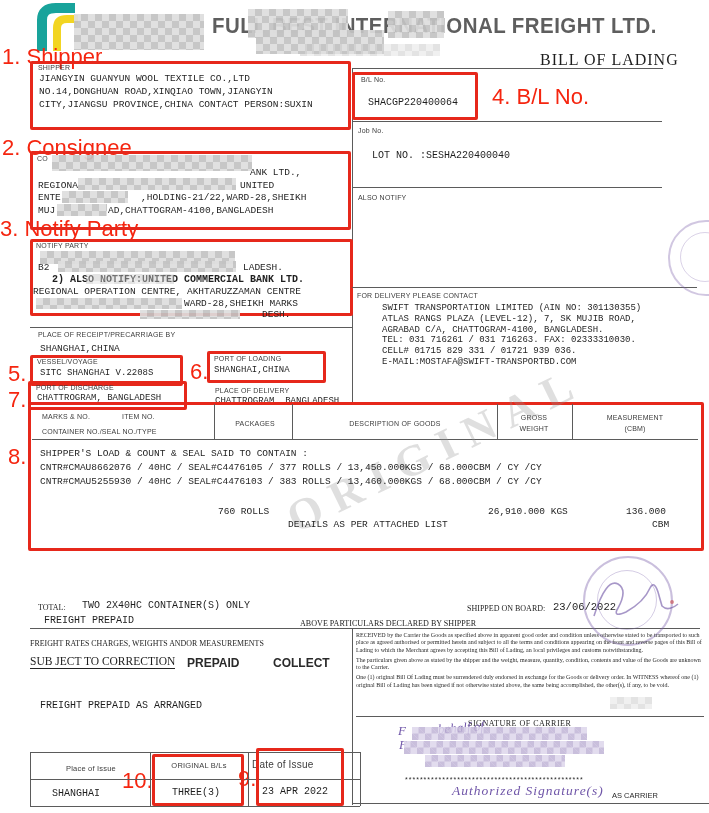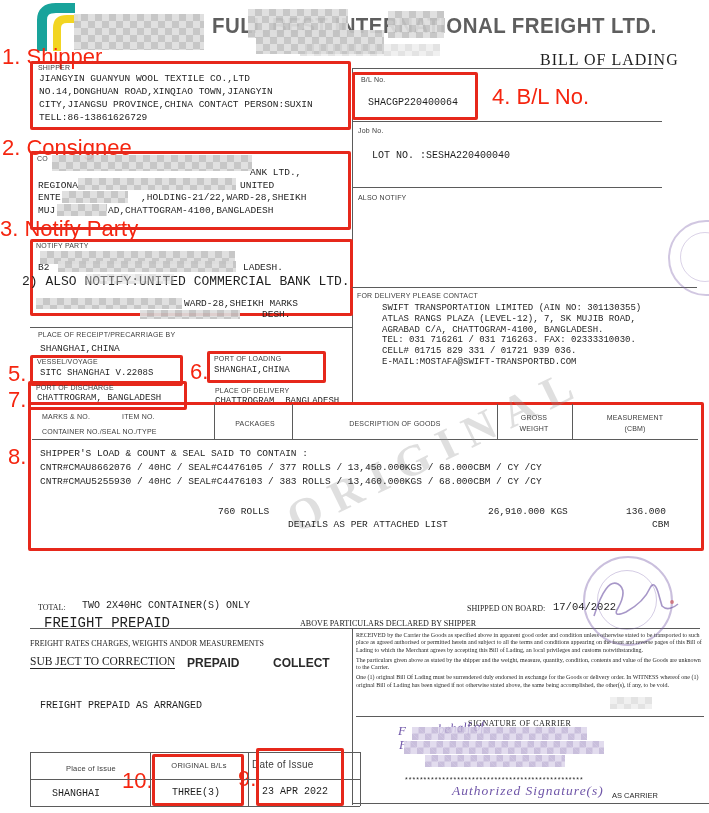--- a/index.html
+++ b/index.html
@@ -64,21 +64,20 @@
   <div class="abs red" style="left:8px;top:444px;">8.</div>
   <div class="abs red" style="left:238px;top:766px;">9.</div>
   <div class="abs red" style="left:122px;top:768px;">10.</div>
 
   <div class="rbox" style="left:30px;top:61px;width:315px;height:63px;"></div>
   <div class="abs lbl" style="left:38px;top:64px;">SHIPPER</div>
   <div class="abs mono" style="left:39px;top:72px;font-size:9.5px;line-height:13px;white-space:nowrap;">
     <div>JIANGYIN GUANYUN WOOL TEXTILE CO.,LTD</div>
     <div>NO.14,DONGHUAN ROAD,XINQIAO TOWN,JIANGYIN</div>
     <div>CITY,JIANGSU PROVINCE,CHINA CONTACT PERSON:SUXIN</div>
-    <div>TELL:86-13861626729</div>
   </div>
 
   <div class="rbox" style="left:352px;top:72px;width:120px;height:42px;"></div>
   <div class="abs lbl" style="left:361px;top:76px;">B/L No.</div>
   <div class="abs mono" style="left:368px;top:97px;font-size:10px;">SHACGP220400064</div>
   <div class="hl" style="left:352px;top:121px;width:310px;"></div>
   <div class="abs lbl" style="left:358px;top:127px;">Job No.</div>
   <div class="abs mono" style="left:372px;top:150px;font-size:10px;">LOT NO. :SESHA220400040</div>
   <div class="hl" style="left:352px;top:187px;width:310px;"></div>
   <div class="abs lbl" style="left:358px;top:194px;">ALSO NOTIFY</div>
@@ -96,22 +95,23 @@
   <div class="pix" style="left:78px;top:178px;width:158px;height:12px;"></div>
   <div class="pix" style="left:62px;top:191px;width:66px;height:12px;"></div>
   <div class="pix" style="left:57px;top:204px;width:50px;height:12px;"></div>
 
   <div class="rbox" style="left:30px;top:239px;width:317px;height:71px;"></div>
   <div class="abs lbl" style="left:36px;top:242px;">NOTIFY PARTY</div>
   <div class="pix" style="left:40px;top:251px;width:195px;height:13px;"></div>
   <div class="abs mono" style="left:38px;top:262px;font-size:9.5px;">B2</div>
   <div class="abs mono" style="left:243px;top:262px;font-size:9.5px;">LADESH.</div>
   <div class="pix" style="left:58px;top:261px;width:178px;height:11px;"></div>
-  <div class="abs mono" style="left:22px;top:274px;font-size:13px;">2) ALSO NOTIFY:UNITED COMMERCIAL BANK LTD.</div>
+  <div class="abs mono" style="left:52px;top:274px;font-size:10px;font-weight:bold;">2) ALSO NOTIFY:UNITED COMMERCIAL BANK LTD.</div>
   <div class="pix light" style="left:86px;top:274px;width:88px;height:10px;"></div>
+  <div class="abs mono" style="left:33px;top:286px;font-size:9.5px;">REGIONAL OPERATION CENTRE, AKHTARUZZAMAN CENTRE</div>
   <div class="pix" style="left:36px;top:298px;width:146px;height:11px;"></div>
   <div class="abs mono" style="left:184px;top:298px;font-size:9.5px;">WARD-28,SHEIKH MARKS</div>
   <div class="pix" style="left:140px;top:310px;width:100px;height:9px;"></div>
   <div class="abs mono" style="left:262px;top:309px;font-size:9.5px;">DESH.</div>
 
   <div class="hl" style="left:352px;top:287px;width:345px;"></div>
   <div class="abs lbl" style="left:357px;top:292px;">FOR DELIVERY PLEASE CONTACT</div>
   <div class="abs mono" style="left:362px;top:303px;font-size:9px;line-height:10.8px;white-space:nowrap;margin-left:20px;">
     <div>SWIFT TRANSPORTATION LIMITED (AIN NO: 301130355)</div>
     <div>ATLAS RANGS PLAZA (LEVEL-12), 7, SK MUJIB ROAD,</div>
@@ -168,24 +168,24 @@
     <div>CNTR#CMAU5255930 / 40HC / SEAL#C4476103 / 383 ROLLS / 13,460.000KGS / 68.000CBM / CY /CY</div>
   </div>
   <div class="abs mono" style="left:218px;top:506px;font-size:9.5px;">760 ROLLS</div>
   <div class="abs mono" style="left:288px;top:519px;font-size:9.5px;">DETAILS AS PER ATTACHED LIST</div>
   <div class="abs mono" style="left:488px;top:506px;font-size:9.5px;">26,910.000 KGS</div>
   <div class="abs mono" style="left:626px;top:506px;font-size:9.5px;">136.000</div>
   <div class="abs mono" style="left:652px;top:519px;font-size:9.5px;">CBM</div>
 
   <div class="abs serif" style="left:38px;top:603px;font-size:8px;">TOTAL:</div>
   <div class="abs mono" style="left:82px;top:600px;font-size:10px;">TWO 2X40HC CONTAINER(S) ONLY</div>
-  <div class="abs mono" style="left:44px;top:615px;font-size:14px;">FREIGHT PREPAID</div>
+  <div class="abs mono" style="left:44px;top:615px;font-size:10px;">FREIGHT PREPAID</div>
   <div class="abs serif" style="left:300px;top:618px;font-size:8.5px;transform:scaleX(.95);transform-origin:left;">ABOVE PARTICULARS DECLARED BY SHIPPER</div>
   <div class="abs serif" style="left:467px;top:604px;font-size:8px;">SHIPPED ON BOARD:</div>
-  <div class="abs mono" style="left:553px;top:601px;font-size:10.5px;">17/04/2022</div>
+  <div class="abs mono" style="left:553px;top:601px;font-size:10.5px;">23/06/2022</div>
   <div class="hl" style="left:30px;top:628px;width:670px;"></div>
 
   <div class="stampring" style="left:583px;top:556px;width:86px;height:86px;border:2px solid rgba(122,95,170,.40);"></div>
   <div class="stampring" style="left:597px;top:570px;width:58px;height:58px;border:1.5px solid rgba(122,95,170,.32);"></div>
   <div class="abs" style="left:588px;top:572px;">
     <svg width="112" height="52" viewBox="0 0 112 52">
       <path d="M6 44 Q18 6 30 12 Q40 18 30 36 Q24 46 38 40 Q56 30 62 16 Q66 8 70 20 L74 34 Q80 40 90 32" fill="none" stroke="rgba(95,65,155,.55)" stroke-width="1.6"></path>
       <circle cx="84" cy="30" r="2" fill="rgba(200,60,60,.55)"></circle>
     </svg>
   </div>

